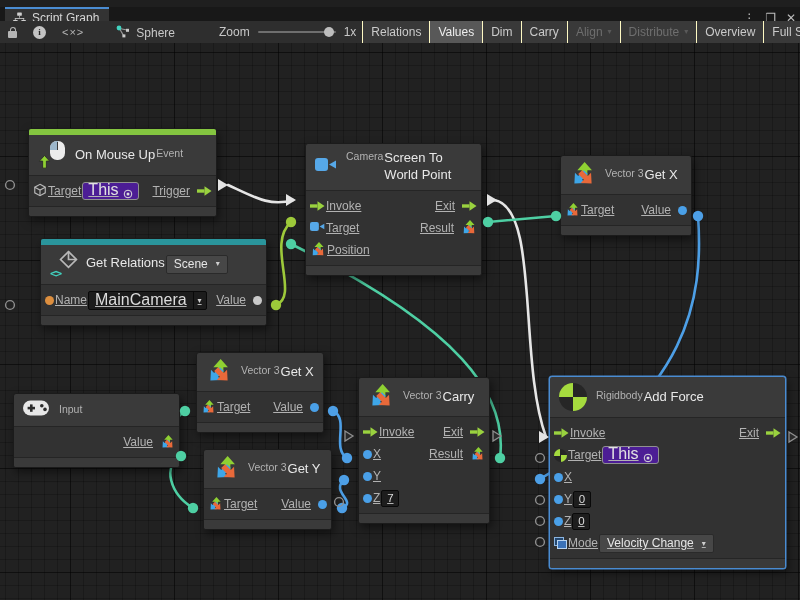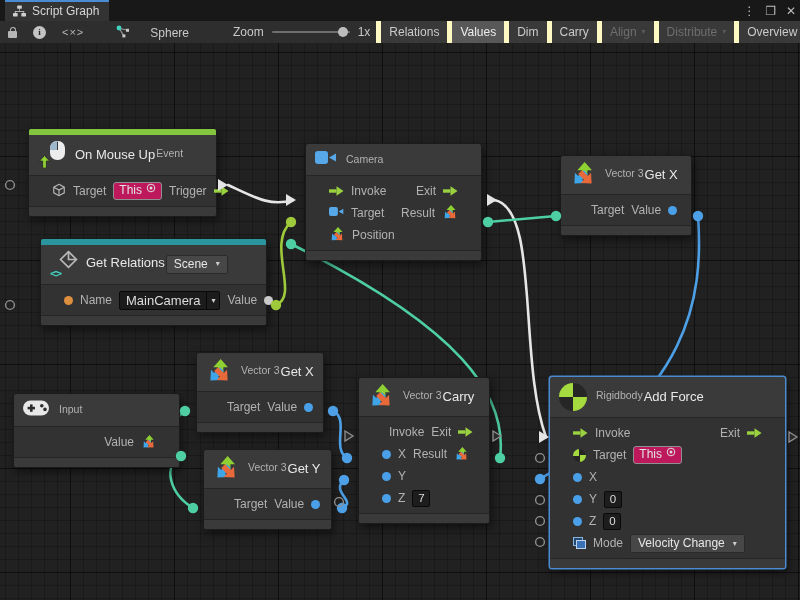--- a/index.html
+++ b/index.html
@@ -1,44 +1,44 @@
 <!DOCTYPE html>
 <html style="--c-control: #e6e6e6; --c-vector: #4ecfa3; --c-float: #4d9fe6; --c-object: #9dc93a; --c-selection: #4a8cd2; --c-event_accent: #84c540; --c-variable_accent: #2a959c; --c-port_green: #9ad23f; --c-port_blue: #4aa0e8; --c-port_orange: #dd8f3f; --c-node_green: #a5db3e;"><head>
 <meta charset="utf-8">
 <style>
   html,body{margin:0;padding:0;}
   body{width:800px;height:600px;background:#1f1f1f;font-family:"Liberation Sans",sans-serif;
        position:relative;overflow:hidden;-webkit-font-smoothing:antialiased;}
 
   
-  .titlebar{position:absolute;top:0;left:0;right:0;height:21px;background:#181818;}
+  .titlebar{position:absolute;top:7px;left:0;right:0;height:21px;background:#181818;}
   .tab{position:absolute;left:5px;top:0;height:21px;background:#333;display:flex;align-items:center;
        gap:6px;padding:0 10px 0 8px;border-radius:3px 3px 0 0;}
   .tab::before{content:"";position:absolute;top:0;left:0;right:0;height:2px;background:var(--c-selection);}
   .tab-label{font-size:12px;color:#d6d6d6;}
   .win-controls{position:absolute;right:4px;top:0;height:21px;display:flex;align-items:center;gap:10px;color:#bdbdbd;}
   .win-controls span{font-size:12px;cursor:default;}
 
   
   .toolbar{position:absolute;top:21px;left:0;right:0;height:22px;background:#2e2e2e;
            border-bottom:1px solid #171717;display:flex;align-items:stretch;font-size:12px;color:#c8c8c8;}
   .tool-btn{display:flex;align-items:center;justify-content:center;padding:0 8px;position:relative;}
   .sep{width:1px;background:#242424;margin:2px 0;}
   .icon-lock{width:9px;height:7px;background:#b5b5b5;border-radius:1px;position:relative;margin-top:4px;}
   .icon-lock::before{content:"";position:absolute;top:-4px;left:1.5px;width:4px;height:4px;
        border:1.5px solid #b5b5b5;border-bottom:none;border-radius:3px 3px 0 0;}
   .icon-info{width:13px;height:13px;border-radius:50%;background:#c4c4c4;color:#262626;font-weight:bold;
        font-size:9px;display:flex;align-items:center;justify-content:center;font-family:"Liberation Serif",serif;}
   .code-glyph{color:#b8b8b8;font-size:11px;letter-spacing:1px;}
-  .graph-ref{display:flex;align-items:center;gap:20px;padding:12px 10px;}
+  .graph-ref{display:flex;align-items:center;gap:6px;padding:12px 10px;}
   .zoom-group{display:flex;align-items:center;gap:8px;padding:0 6px;}
   .zoom-track{width:78px;height:2px;background:#6f6f6f;border-radius:1px;position:relative;}
   .zoom-handle{position:absolute;top:-4px;left:66px;width:10px;height:10px;border-radius:50%;background:#bdbdbd;}
   .right-btns{margin-left:auto;display:flex;align-items:stretch;}
-  .tbar-btn{display:flex;align-items:center;padding:0 8px;background:#393939;border-left:5px solid #fef9c3;
+  .tbar-btn{display:flex;align-items:center;padding:0 8px;background:#393939;border-left:1px solid #fef9c3;
             color:#cacaca;white-space:nowrap;}
   .tbar-btn.active{background:#585858;color:#eee;}
   .tbar-btn.disabled{color:#6e6e6e;}
   .caret-sm{margin-left:5px;font-size:8px;line-height:1;}
   .caret-sm::after{content:"▾";}
   .tbar-btn.disabled .caret-sm{color:#5a5a5a;}
 
   
   .graph{position:absolute;top:43px;left:0;right:0;bottom:0;background-color:#212121;
     background-image:
@@ -66,32 +66,32 @@
         box-shadow:2px 4px 10px rgba(0,0,0,.5);}
   .node.selected{border-color:var(--c-selection);box-shadow:0 0 0 .5px var(--c-selection),2px 4px 10px rgba(0,0,0,.5);}
   .accent{height:6px;border-radius:2px 2px 0 0;}
   .accent.event{background:var(--c-event_accent);}
   .accent.variable{background:var(--c-variable_accent);}
   .nhead{display:flex;align-items:center;gap:9px;padding:6px 9px;}
   .ntitles{display:flex;flex-direction:row;line-height:1.3;gap:1px;}
   .cat{font-size:10.5px;color:#b2b2b2;}
   .title{font-size:13px;color:#e8e8e8;}
   .ports{background:#323232;border-top:1px solid #252525;border-bottom:1px solid #252525;padding:4px 0;}
-  .prow{height:22px;display:flex;align-items:center;gap:7px;padding:0 23px;font-size:12px;color:#b2b2b2;}
+  .prow{height:22px;display:flex;align-items:center;gap:1px;padding:0 4px;font-size:12px;color:#b2b2b2;text-decoration:underline;}
   .prow .rgt{margin-left:auto;display:flex;align-items:center;gap:7px;}
   .nfoot{height:9px;background:#3a3a3a;border-radius:0 0 2px 2px;}
   .dot{width:9px;height:9px;border-radius:50%;flex:0 0 auto;}
   .dot.blue{background:var(--c-port_blue);} .dot.orange{background:var(--c-port_orange);}
   .dot.light{background:#c9c9c9;}
   .pill-this{border:1px solid #909090;border-radius:3px;padding:0 5px;height:16px;display:flex;
-             align-items:flex-start;gap:4px;color:#e2e2e2;background:#be185d;font-size:12px;}
+             align-items:flex-end;gap:4px;color:#e2e2e2;background:#4c1d95;font-size:16px;}
   .field{background:#1d1d1d;border:1px solid #090909;border-radius:2px;padding:0 4px;height:15px;
          line-height:15px;color:#dcdcdc;font-size:11.5px;text-align:center;min-width:8px;}
   .dd-dark{background:#1c1c1c;border:1px solid #090909;border-radius:2px;height:17px;display:flex;
-           align-items:center;color:#dcdcdc;font-size:13px;}
+           align-items:center;color:#dcdcdc;font-size:16px;}
   .dd-dark .txt{padding:0 6px;}
   .dd-dark .cbox{border-left:1px solid #090909;padding:0 4px;font-size:8px;color:#cfcfcf;align-self:stretch;
            display:flex;align-items:center;}
   .dd-dark .cbox::after{content:"▾";}
   .dd-lite{background:#474747;border:1px solid #2a2a2a;border-radius:2px;height:17px;display:flex;
            align-items:center;gap:8px;padding:0 7px;color:#e6e6e6;font-size:12px;}
   .dd-lite::after{content:"▾";font-size:8px;color:#cfcfcf;}
 
   
   .icon-rb{border-radius:50%;flex:0 0 auto;
@@ -285,20 +285,21 @@
   <div class="node" style="left:305px;top:100px;width:175px;">
     <div class="nhead">
       <span>
         <svg width="22" height="15" viewBox="0 0 22 15">
             <rect x="0" y="1" width="13" height="13" rx="3" fill="#56a8e8"></rect>
             <path d="M14 7.5 L21 3.4 V11.6 Z" fill="#56a8e8"></path>
           </svg>
       </span>
       <div class="ntitles">
         <span class="cat">Camera</span>
+        <span class="title">Screen To World Point</span>
       </div>
     </div>
     <div class="ports">
       <div class="prow">
         <svg width="15" height="10" viewBox="0 0 16 10">
             <rect x="0" y="3.2" width="8" height="3.6" fill="#9ad23f"></rect>
             <polygon points="8,0 15.5,5 8,10" fill="#9ad23f"></polygon>
           </svg>
         <span>Invoke</span>
         <span class="rgt">

